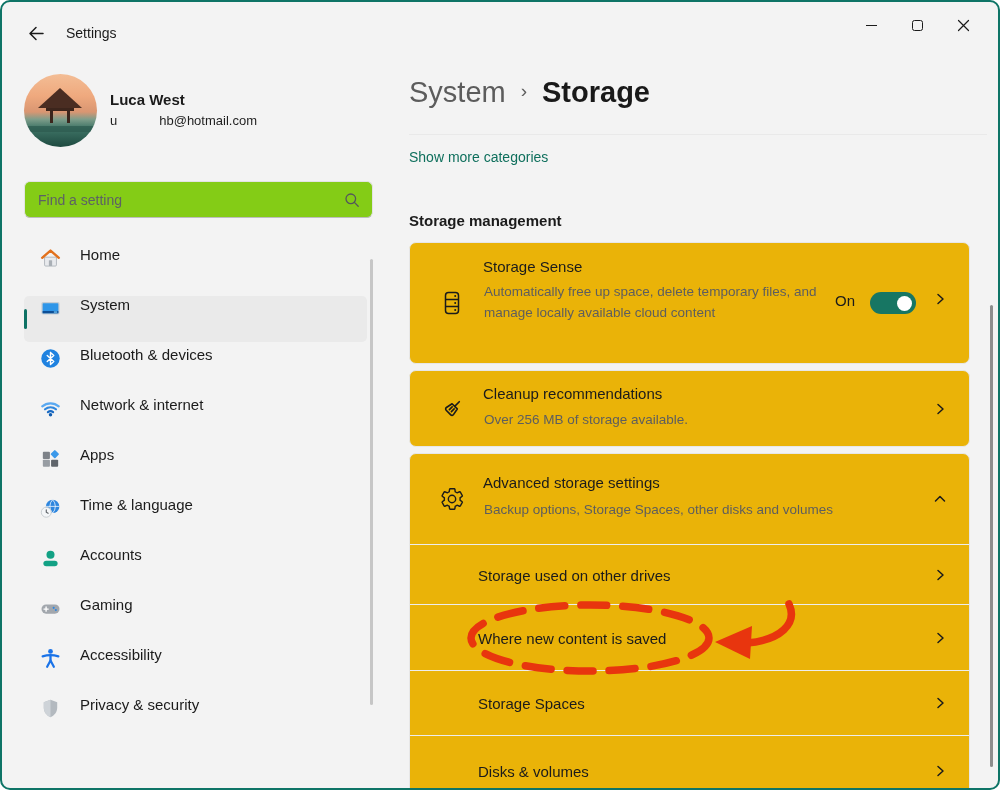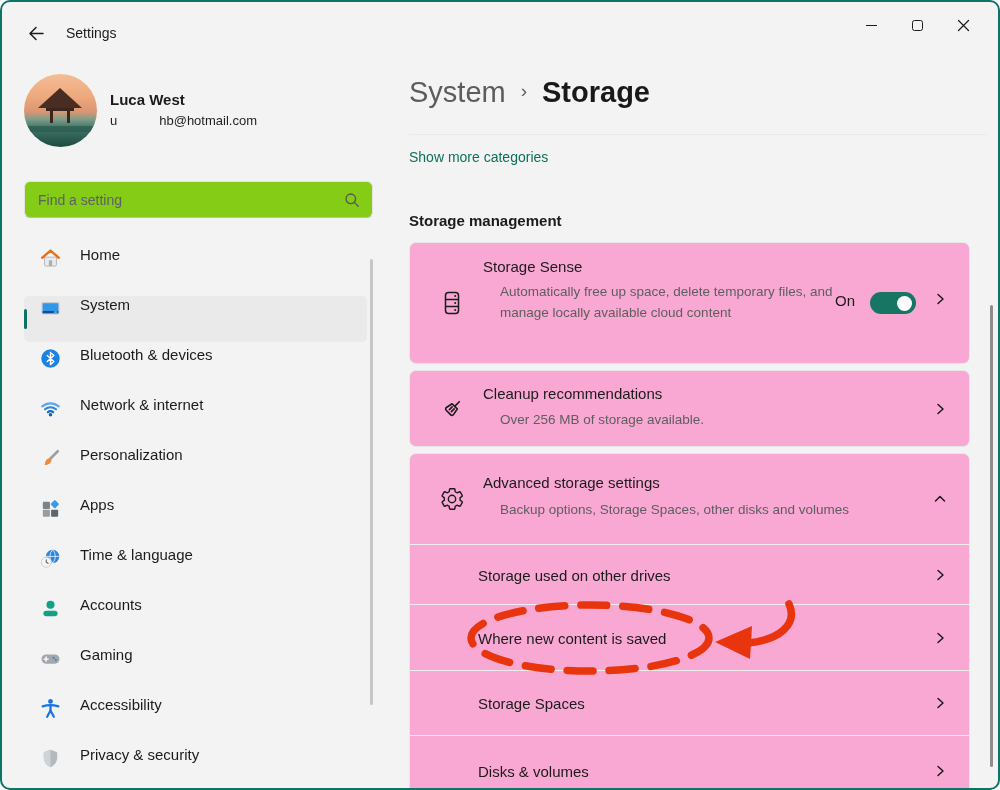--- a/index.html
+++ b/index.html
@@ -38,28 +38,28 @@
 
   
   .breadcrumb { position:absolute; left:407px; top:74px; display:flex; align-items:center; }
   .crumb-parent { font-size:29px; color:#5c5c5c; cursor:pointer; }
   .crumb-sep { font-size:19px; color:#5c5c5c; margin:0 15px; transform:translateY(-2px); }
   .crumb-current { font-size:29px; font-weight:700; color:#191919; }
   .bc-divider { position:absolute; left:407px; top:132px; width:578px; height:1px; background:#e9e9e9; }
   .show-more { position:absolute; left:407px; top:147px; font-size:14px; color:#0e6f5c; cursor:pointer; }
   .section-title { position:absolute; left:407px; top:210px; font-size:15px; font-weight:700; color:#1b1b1b; }
 
-  .card { position:absolute; left:407px; width:561px; background:#f9a8d4; border:1px solid #e7e7e7; border-radius:7px; }
+  .card { position:absolute; left:407px; width:561px; background:#eab308; border:1px solid #e7e7e7; border-radius:7px; }
   .card-storage-sense { top:240px; height:122px; }
   .card-cleanup { top:368px; height:77px; }
   .card-advanced { top:451px; height:345px; }
 
   .card-icon { position:absolute; left:29px; top:50%; transform:translateY(-50%); width:26px; height:26px; display:flex; align-items:center; justify-content:center; }
   .card-title { position:absolute; left:73px; font-size:15px; color:#1b1b1b; }
-  .card-desc { position:absolute; left:90px; font-size:13.5px; color:#5e5e5e; line-height:21px; }
+  .card-desc { position:absolute; left:74px; font-size:13.5px; color:#5e5e5e; line-height:21px; }
   .right-cluster { position:absolute; right:22px; top:50%; transform:translateY(-50%); display:flex; align-items:flex-start; }
   .on-label { font-size:15px; color:#1b1b1b; margin-right:15px; }
   .toggle { width:46px; height:22px; border-radius:11px; background:#177663; position:relative; cursor:pointer; margin-right:17px; }
   .toggle-knob { position:absolute; right:4px; top:3.5px; width:15px; height:15px; border-radius:50%; background:#ffffff; }
   .chev { display:flex; }
 
   .adv-header { position:relative; height:90px; }
   .adv-row { position:relative; border-top:1px solid #ededed; cursor:pointer; }
   .adv-row .row-label { position:absolute; left:68px; top:50%; transform:translateY(-50%); font-size:15px; color:#1b1b1b; }
   .adv-row .chev { position:absolute; right:22px; top:50%; transform:translateY(-50%); }
@@ -159,29 +159,20 @@
         <svg width="23" height="23" viewBox="0 0 24 24">
           <path d="M3.4 9.8 a13 13 0 0 1 17.2 0" fill="none" stroke="#5aa9f1" stroke-width="2.3" stroke-linecap="round"></path>
           <path d="M6.3 12.8 a9 9 0 0 1 11.4 0" fill="none" stroke="#2f87dd" stroke-width="2.3" stroke-linecap="round"></path>
           <path d="M9.3 15.7 a4.6 4.6 0 0 1 5.4 0" fill="none" stroke="#1668c2" stroke-width="2.3" stroke-linecap="round"></path>
           <circle cx="12" cy="18.6" r="1.8" fill="#0f5cb0"></circle>
         </svg>
       </span>
       <span class="nav-label">Network &amp; internet</span>
     </div>
 
-    <div class="nav-item">
-      <span class="nav-icon">
-        <svg width="23" height="23" viewBox="0 0 24 24">
-          <path d="M19.6 4.4 L12 12" stroke="#9aa0a6" stroke-width="2.7" stroke-linecap="round"></path>
-          <path d="M11.6 11.4 C8 12 6.4 14 5.9 18.9 C10.8 18.4 12.7 16.5 13.1 13.3 Z" fill="#ef8a3c"></path>
-        </svg>
-      </span>
-      <span class="nav-label">Personalization</span>
-    </div>
 
     <div class="nav-item">
       <span class="nav-icon">
         <svg width="23" height="23" viewBox="0 0 24 24">
           <rect x="4" y="5" width="7.4" height="7.4" rx="1" fill="#7d8288"></rect>
           <rect x="4" y="13.2" width="7.4" height="7.4" rx="1" fill="#989da3"></rect>
           <rect x="12.6" y="13.2" width="7.4" height="7.4" rx="1" fill="#5f646a"></rect>
           <rect x="13.2" y="4.2" width="6.6" height="6.6" rx="1" transform="rotate(45 16.5 7.5)" fill="#3b99ea"></rect>
         </svg>
       </span>

